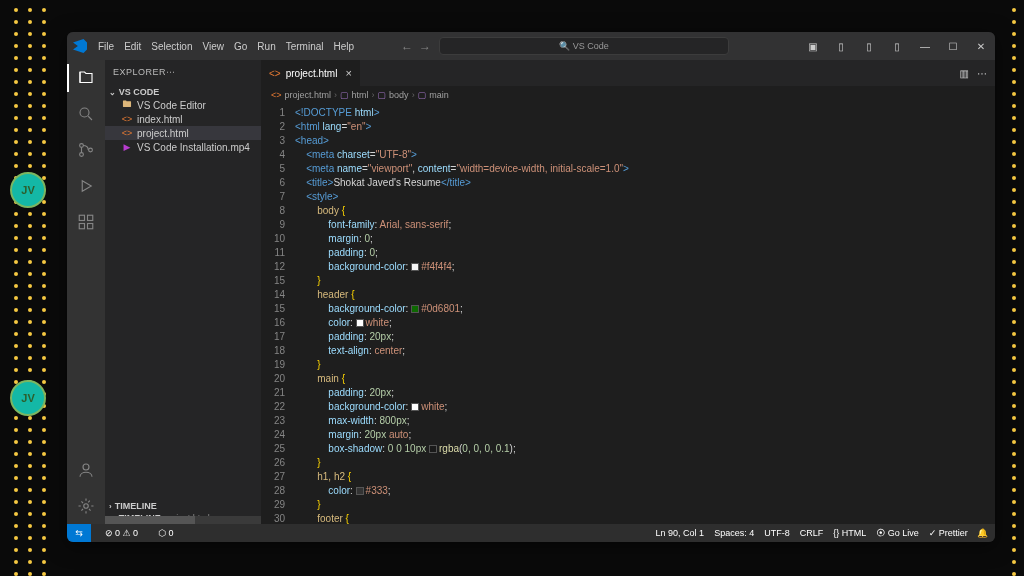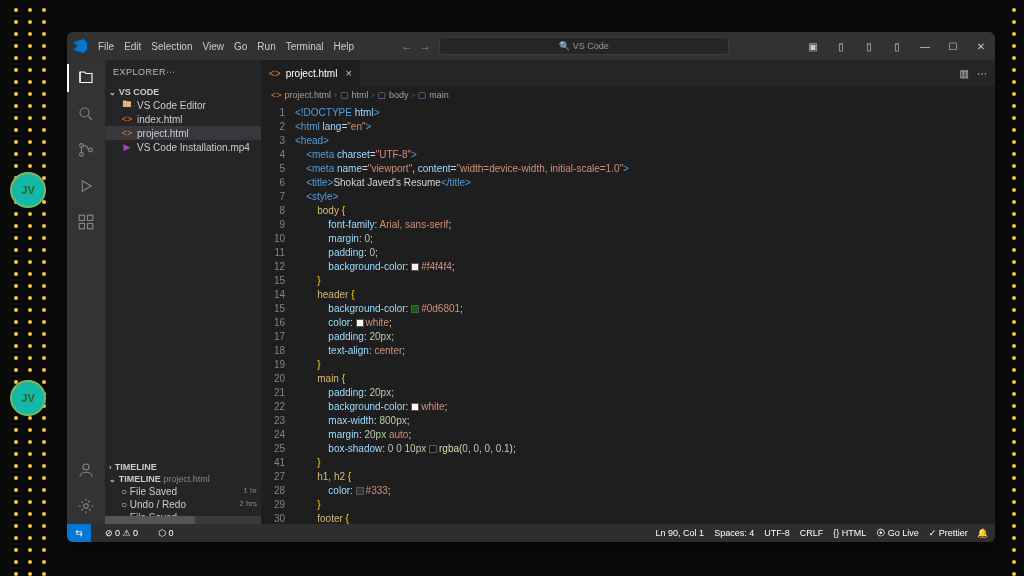--- a/index.html
+++ b/index.html
@@ -372,34 +372,20 @@
               <span>VS Code Installation.mp4</span>
             </div>
           </div>
       </div>
       <div class="outline">
         <div class="sectitle">
             <span class="chev">›</span>
             <span>TIMELINE</span>
           </div>
         <div class="sectitle"><span class="chev">⌄</span><span>TIMELINE</span>&nbsp;<span style="font-weight:normal;color:#888">project.html</span></div>
-        <div id="timeline">
-            <div class="tlitem">
-              <span><span>○</span> File Saved</span>
-              <span class="time">1 hr</span>
-            </div>
-            <div class="tlitem">
-              <span><span>○</span> Undo / Redo</span>
-              <span class="time">2 hrs</span>
-            </div>
-            <div class="tlitem">
-              <span><span>○</span> File Saved</span>
-              <span class="time"></span>
-            </div>
-          </div>
       </div>
     </div>
 
     <div class="editor">
       <div class="tabs">
         <div class="tab">
           <span class="ficon">&lt;&gt;</span>
           <span>project.html</span>
           <span class="close">×</span>
         </div>
@@ -441,21 +427,21 @@
             <div>16</div>
             <div>17</div>
             <div>18</div>
             <div>19</div>
             <div>20</div>
             <div>21</div>
             <div>22</div>
             <div>23</div>
             <div>24</div>
             <div>25</div>
-            <div>41</div>
+            <div>26</div>
             <div>27</div>
             <div>28</div>
             <div>29</div>
             <div>30</div>
           </div>
         <div class="lines" id="lines"><div class="l"><span class="t-doctype">&lt;!DOCTYPE </span><span class="t-attr">html</span><span class="t-doctype">&gt;</span></div><div class="l"><span class="t-tag">&lt;html </span><span class="t-attr">lang</span><span class="t-punc">=</span><span class="t-str">"en"</span><span class="t-tag">&gt;</span></div><div class="l"><span class="t-tag">&lt;head&gt;</span></div><div class="l"><span>    </span><span class="t-tag">&lt;meta </span><span class="t-attr">charset</span><span class="t-punc">=</span><span class="t-str">"UTF-8"</span><span class="t-tag">&gt;</span></div><div class="l"><span>    </span><span class="t-tag">&lt;meta </span><span class="t-attr">name</span><span class="t-punc">=</span><span class="t-str">"viewport"</span><span>, </span><span class="t-attr">content</span><span class="t-punc">=</span><span class="t-str">"width=device-width, initial-scale=1.0"</span><span class="t-tag">&gt;</span></div><div class="l"><span>    </span><span class="t-tag">&lt;title&gt;</span><span class="t-text">Shokat Javed's Resume</span><span class="t-tag">&lt;/title&gt;</span></div><div class="l"><span>    </span><span class="t-tag">&lt;style&gt;</span></div><div class="l"><span>        </span><span class="t-sel">body</span><span> </span><span class="t-brace">{</span></div><div class="l"><span>            </span><span class="t-prop">font-family</span><span class="t-punc">: </span><span class="t-val">Arial, sans-serif</span><span class="t-punc">;</span></div><div class="l"><span>            </span><span class="t-prop">margin</span><span class="t-punc">: </span><span class="t-num">0</span><span class="t-punc">;</span></div><div class="l"><span>            </span><span class="t-prop">padding</span><span class="t-punc">: </span><span class="t-num">0</span><span class="t-punc">;</span></div><div class="l"><span>            </span><span class="t-prop">background-color</span><span class="t-punc">: </span><span class="csw" style="background: rgb(244, 244, 244);"></span><span class="t-val">#f4f4f4</span><span class="t-punc">;</span></div><div class="l"><span>        </span><span class="t-brace">}</span></div><div class="l"><span>        </span><span class="t-sel">header</span><span> </span><span class="t-brace">{</span></div><div class="l"><span>            </span><span class="t-prop">background-color</span><span class="t-punc">: </span><span class="csw" style="background: rgb(13, 104, 1);"></span><span class="t-val">#0d6801</span><span class="t-punc">;</span></div><div class="l"><span>            </span><span class="t-prop">color</span><span class="t-punc">: </span><span class="csw" style="background: rgb(255, 255, 255);"></span><span class="t-val">white</span><span class="t-punc">;</span></div><div class="l"><span>            </span><span class="t-prop">padding</span><span class="t-punc">: </span><span class="t-num">20px</span><span class="t-punc">;</span></div><div class="l"><span>            </span><span class="t-prop">text-align</span><span class="t-punc">: </span><span class="t-val">center</span><span class="t-punc">;</span></div><div class="l"><span>        </span><span class="t-brace">}</span></div><div class="l"><span>        </span><span class="t-sel">main</span><span> </span><span class="t-brace">{</span></div><div class="l"><span>            </span><span class="t-prop">padding</span><span class="t-punc">: </span><span class="t-num">20px</span><span class="t-punc">;</span></div><div class="l"><span>            </span><span class="t-prop">background-color</span><span class="t-punc">: </span><span class="csw" style="background: rgb(255, 255, 255);"></span><span class="t-val">white</span><span class="t-punc">;</span></div><div class="l"><span>            </span><span class="t-prop">max-width</span><span class="t-punc">: </span><span class="t-num">800px</span><span class="t-punc">;</span></div><div class="l"><span>            </span><span class="t-prop">margin</span><span class="t-punc">: </span><span class="t-num">20px</span><span> </span><span class="t-val">auto</span><span class="t-punc">;</span></div><div class="l"><span>            </span><span class="t-prop">box-shadow</span><span class="t-punc">: </span><span class="t-num">0 0 10px </span><span class="csw" style="background: rgba(0, 0, 0, 0.1);"></span><span class="t-func">rgba</span><span class="t-punc">(</span><span class="t-num">0, 0, 0, 0.1</span><span class="t-punc">)</span><span class="t-punc">;</span></div><div class="l"><span>        </span><span class="t-brace">}</span></div><div class="l"><span>        </span><span class="t-sel">h1, h2</span><span> </span><span class="t-brace">{</span></div><div class="l"><span>            </span><span class="t-prop">color</span><span class="t-punc">: </span><span class="csw" style="background: rgb(51, 51, 51);"></span><span class="t-val">#333</span><span class="t-punc">;</span></div><div class="l"><span>        </span><span class="t-brace">}</span></div><div class="l"><span>        </span><span class="t-sel">footer</span><span> </span><span class="t-brace">{</span></div></div>
       </div>
     </div>
   </div>
 

